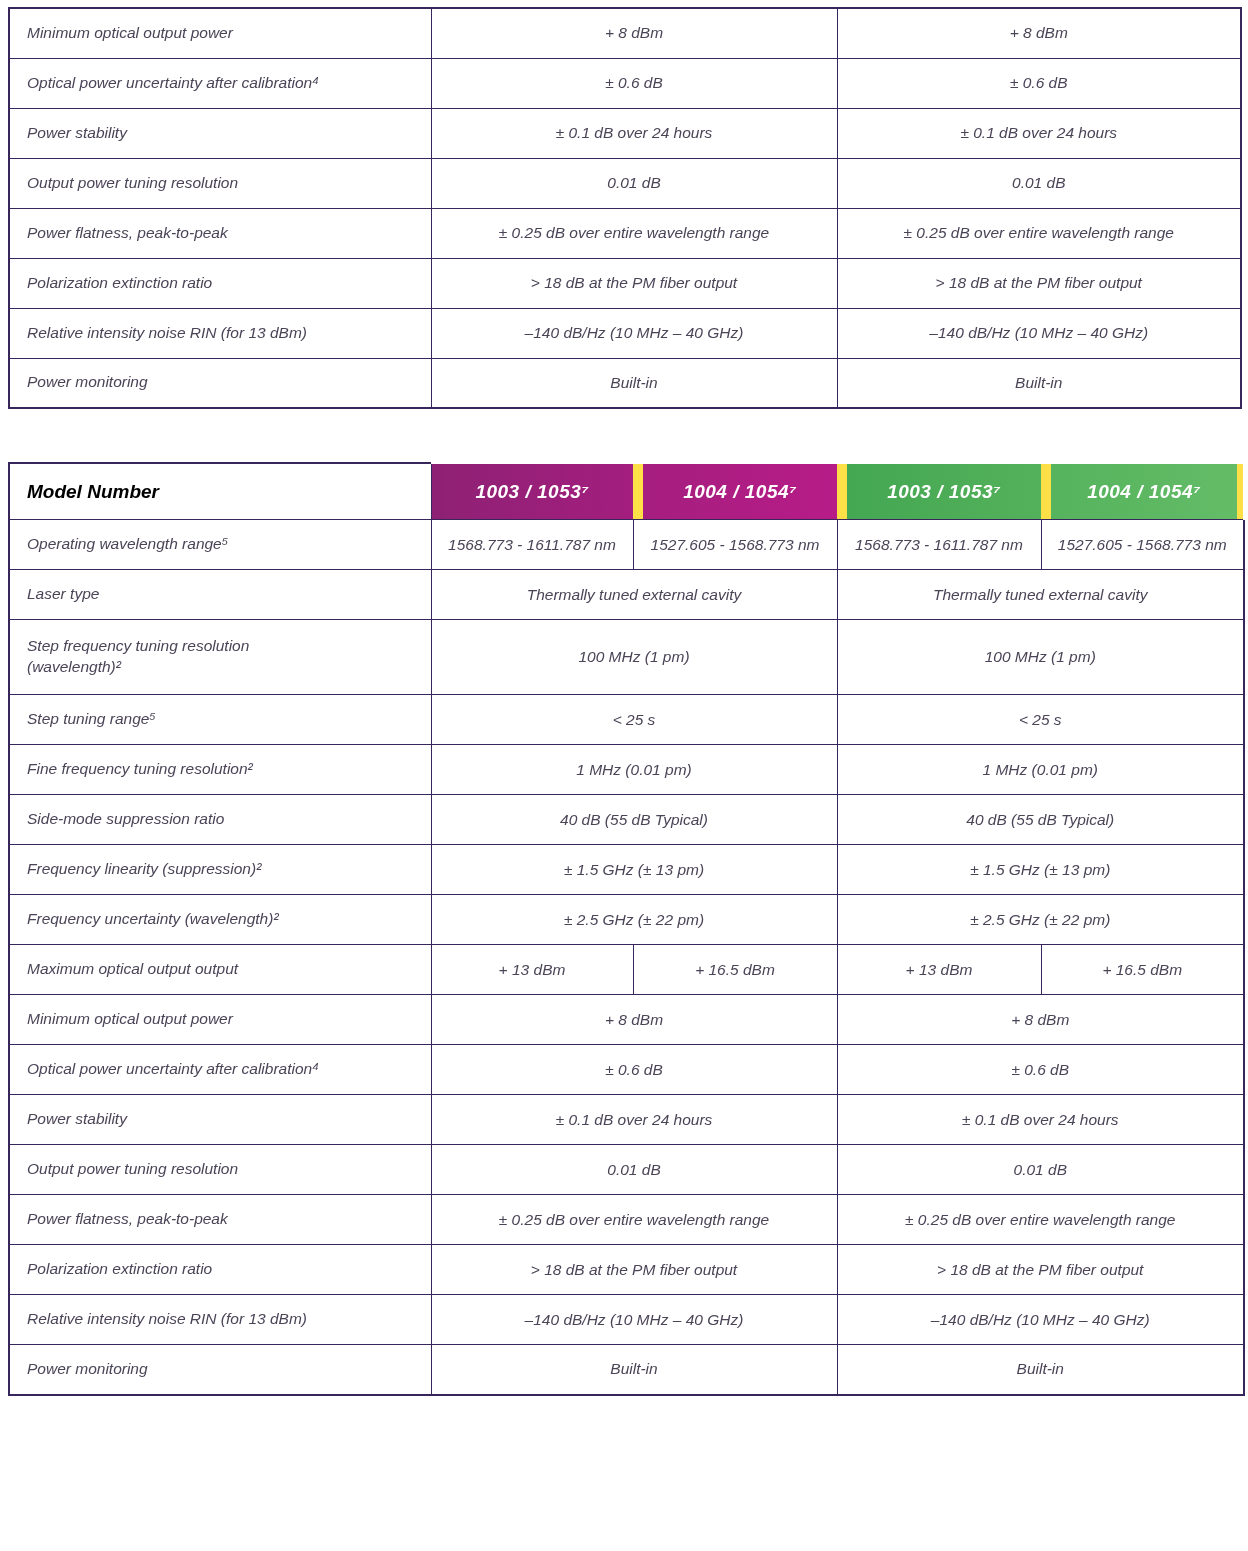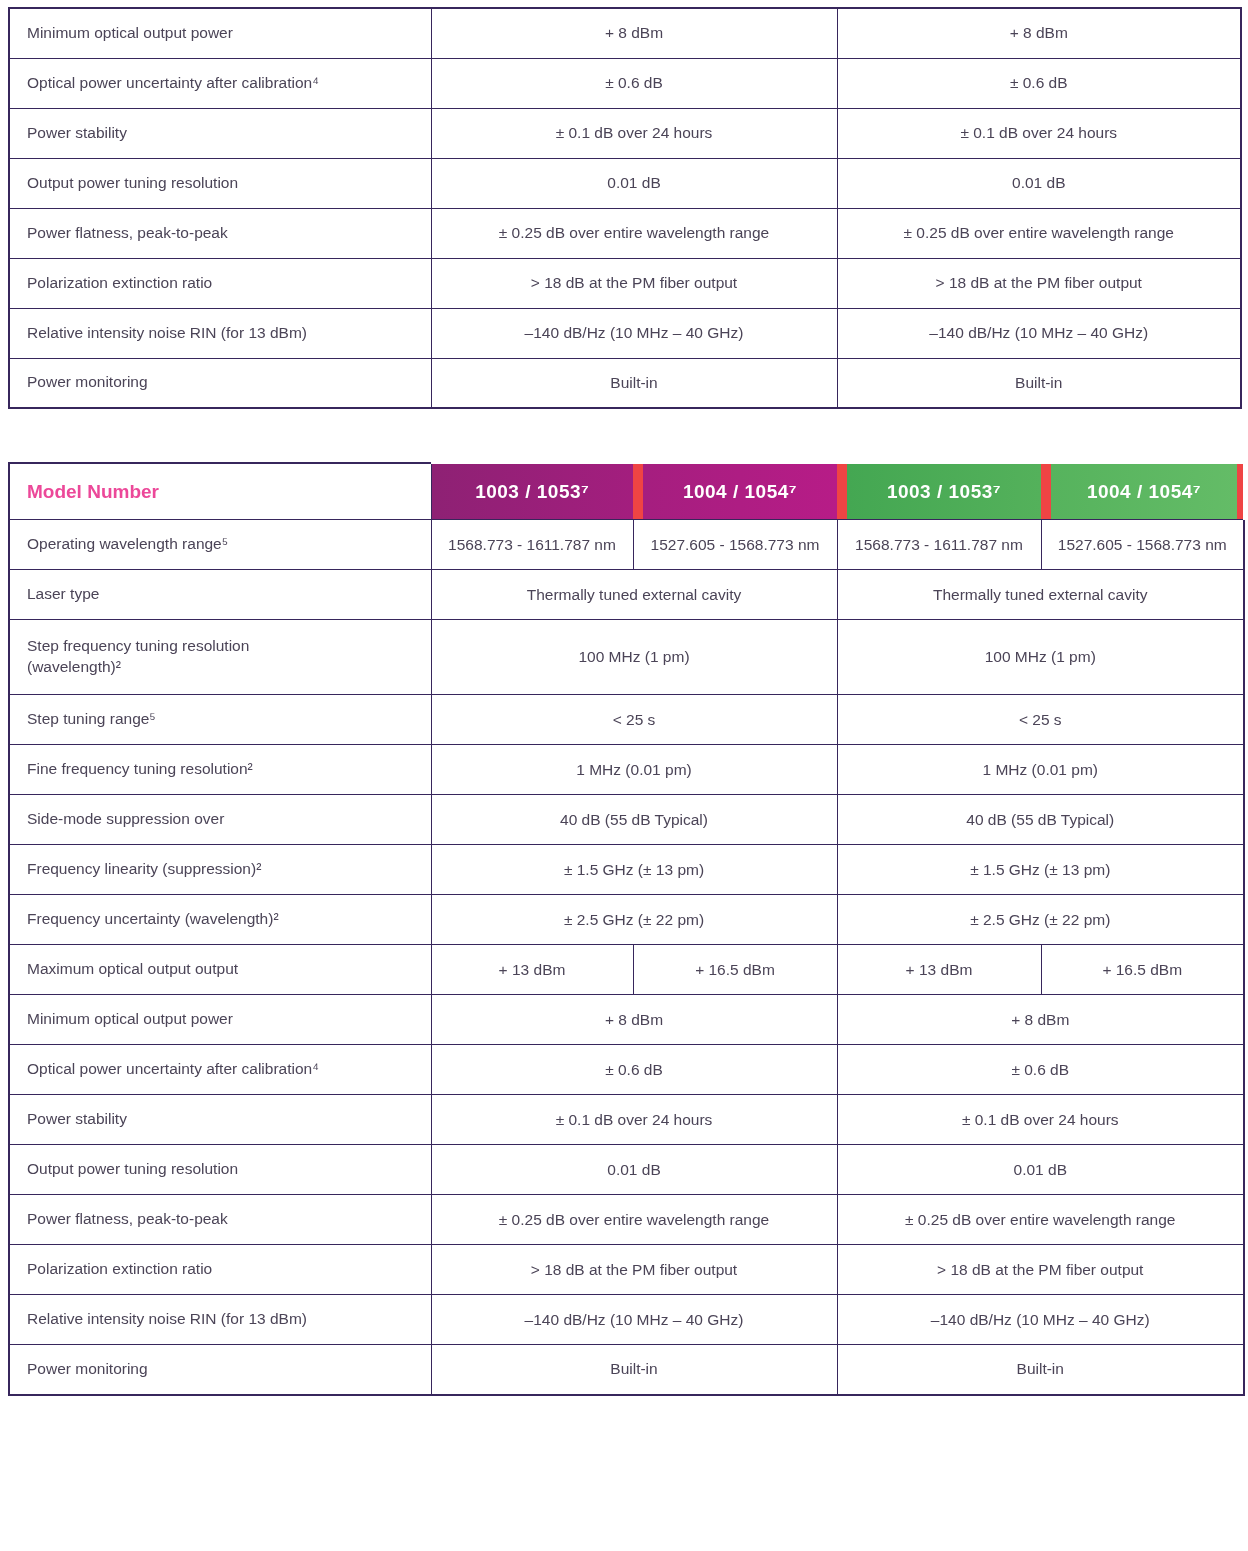--- a/index.html
+++ b/index.html
@@ -1,45 +1,45 @@
 <!DOCTYPE html>
 <html><head>
 <meta charset="utf-8">
 <style>
   html,body { margin:0; padding:0; background:#ffffff; }
   .page {
     position:relative; width:1248px; height:1551px; background:#ffffff;
     font-family:"Liberation Sans","DejaVu Sans",sans-serif;
     color:#4b4457;
   }
-  table { border-collapse:collapse; table-layout:fixed; }
+  table { border-collapse:collapse; table-layout:fixed;font-style:italic; }
   .spec-table { border:2px solid #37265c; }
   .spec-table td { border:1px solid #37265c; font-size:15.5px; color:#4b4457; overflow:hidden; }
   td.lbl {
     text-align:left; padding:4px 10px 4px 17px; white-space:pre-line; line-height:1.35;
   }
   td.val { text-align:center; padding:4px 6px; }
 
   
   #table1 { width:1232px; margin:7px 0 0 8px; }
   #table1 tr { height:50px; }
 
   
   #table2 { width:1235px; margin:53px 0 0 8px; }
   #table2 tr { height:50px; }
   #table2 tr.r-head { height:55px; }
   #table2 tr.r-tall { height:75px; }
 
   th.rowlabel {
     border:1px solid #37265c; text-align:left; padding:4px 10px 4px 17px;
-    font-size:19px; font-weight:bold; color:#ec4899;
+    font-size:19px; font-weight:bold; color:#000000;
   }
   th.model {
     border:none; border-top:2px solid #ffffff; border-bottom:1px solid #37265c;
-    padding:0; background:#ef4444; vertical-align:middle;
+    padding:0; background:#fde047; vertical-align:middle;
   }
   th.model-last { border-right:2px solid #ffffff; }
   .hblock {
     height:55px; display:flex; align-items:center; justify-content:center;
     color:#ffffff; font-size:19px; font-weight:bold; letter-spacing:0.5px;
   }
   .gap-left { margin-left:10px; }
   .gap-right { margin-right:6px; }
 </style>
 </head>
@@ -144,21 +144,21 @@
         <td class="lbl">Step tuning range⁵</td>
         <td class="val" colspan="2">&lt; 25 s</td>
         <td class="val" colspan="2">&lt; 25 s</td>
       </tr>
       <tr>
         <td class="lbl">Fine frequency tuning resolution²</td>
         <td class="val" colspan="2">1 MHz (0.01 pm)</td>
         <td class="val" colspan="2">1 MHz (0.01 pm)</td>
       </tr>
       <tr>
-        <td class="lbl">Side-mode suppression over</td>
+        <td class="lbl">Side-mode suppression ratio</td>
         <td class="val" colspan="2">40 dB (55 dB Typical)</td>
         <td class="val" colspan="2">40 dB (55 dB Typical)</td>
       </tr>
       <tr>
         <td class="lbl">Frequency linearity (suppression)²</td>
         <td class="val" colspan="2">± 1.5 GHz (± 13 pm)</td>
         <td class="val" colspan="2">± 1.5 GHz (± 13 pm)</td>
       </tr>
       <tr>
         <td class="lbl">Frequency uncertainty (wavelength)²</td>

